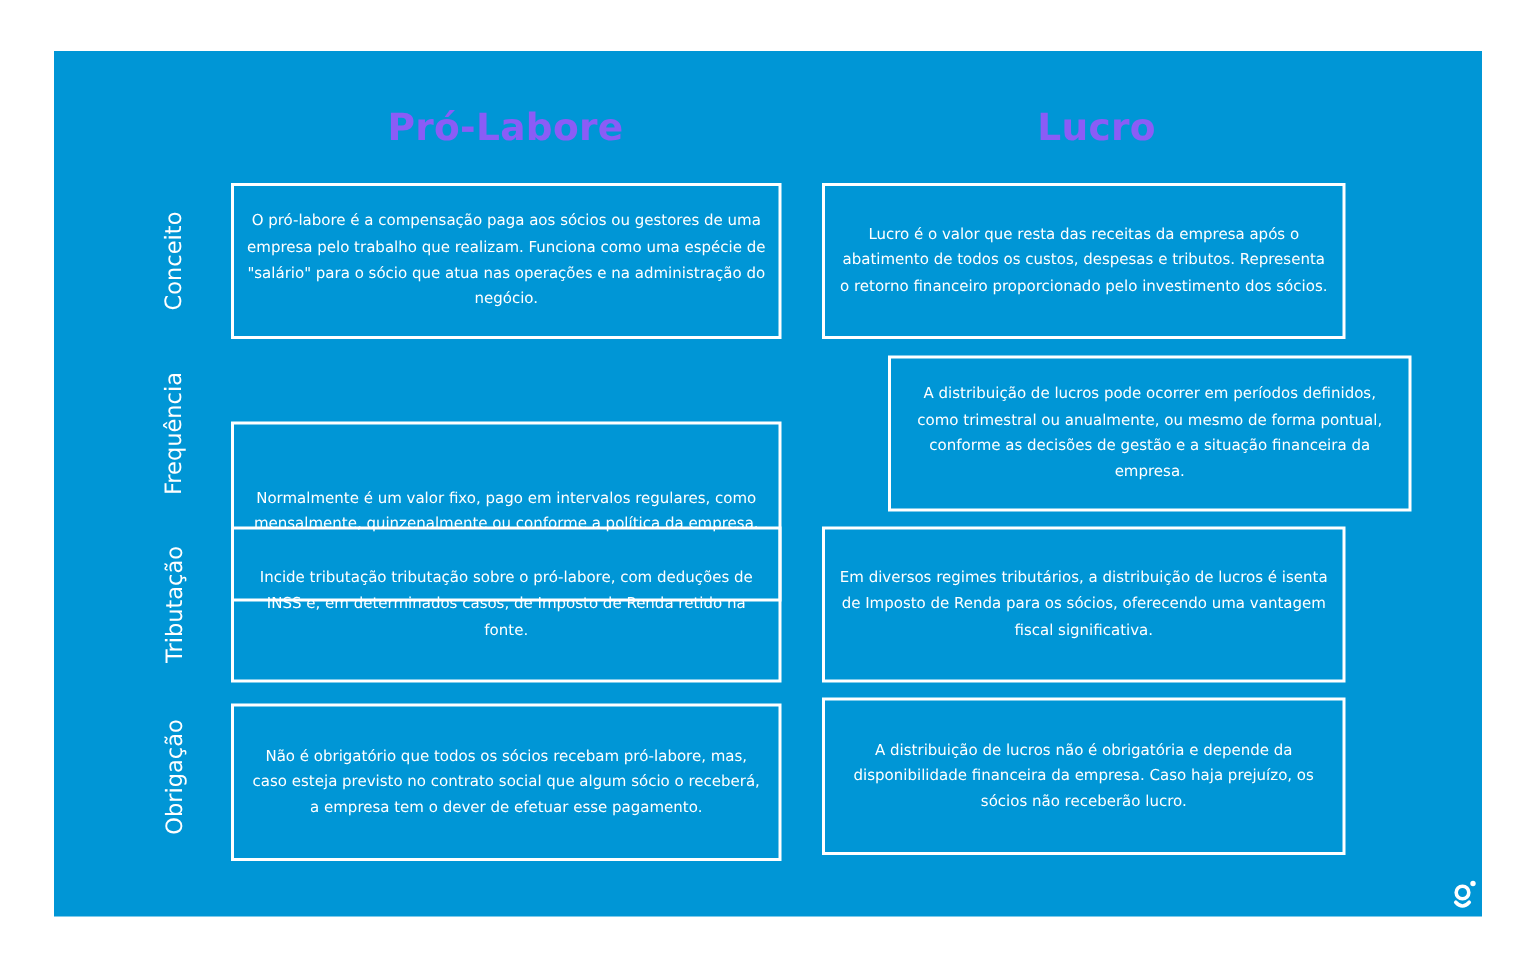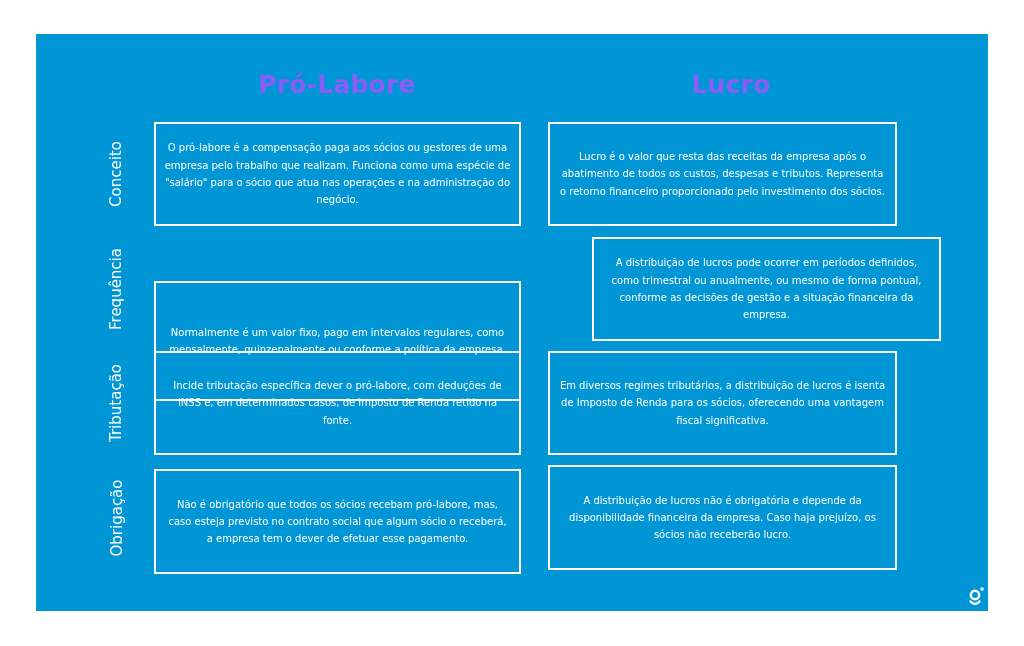--- a/index.html
+++ b/index.html
@@ -55,21 +55,21 @@
 
 <div class="row-label" style="top:237px;height:104px;">
   <span>Frequência</span>
 </div>
 <div class="cell left" style="top:237px;height:120px;margin-top:44px;">Normalmente é um valor fixo, pago em intervalos regulares, como mensalmente, quinzenalmente ou conforme a política da empresa.</div>
 <div class="cell right" style="top:237px;height:104px;margin-left:44px;">A distribuição de lucros pode ocorrer em períodos definidos, como trimestral ou anualmente, ou mesmo de forma pontual, conforme as decisões de gestão e a situação financeira da empresa.</div>
 
 <div class="row-label" style="top:351px;height:104px;">
   <span>Tributação</span>
 </div>
-<div class="cell left" style="top:351px;height:104px;">Incide tributação específica dever o pró-labore, com deduções de INSS e, em determinados casos, de Imposto de Renda retido na fonte.</div>
+<div class="cell left" style="top:351px;height:104px;">Incide tributação tributação sobre o pró-labore, com deduções de INSS e, em determinados casos, de Imposto de Renda retido na fonte.</div>
 <div class="cell right" style="top:351px;height:104px;">Em diversos regimes tributários, a distribuição de lucros é isenta de Imposto de Renda para os sócios, oferecendo uma vantagem fiscal significativa.</div>
 
 <div class="row-label" style="top:465px;height:105px;">
   <span>Obrigação</span>
 </div>
 <div class="cell left" style="top:469px;height:105px;">Não é obrigatório que todos os sócios recebam pró-labore, mas, caso esteja previsto no contrato social que algum sócio o receberá, a empresa tem o dever de efetuar esse pagamento.</div>
 <div class="cell right" style="top:465px;height:105px;">A distribuição de lucros não é obrigatória e depende da disponibilidade financeira da empresa. Caso haja prejuízo, os sócios não receberão lucro.</div>
 
 <div class="logo">
   <svg width="20" height="22" viewBox="0 0 20 22">

